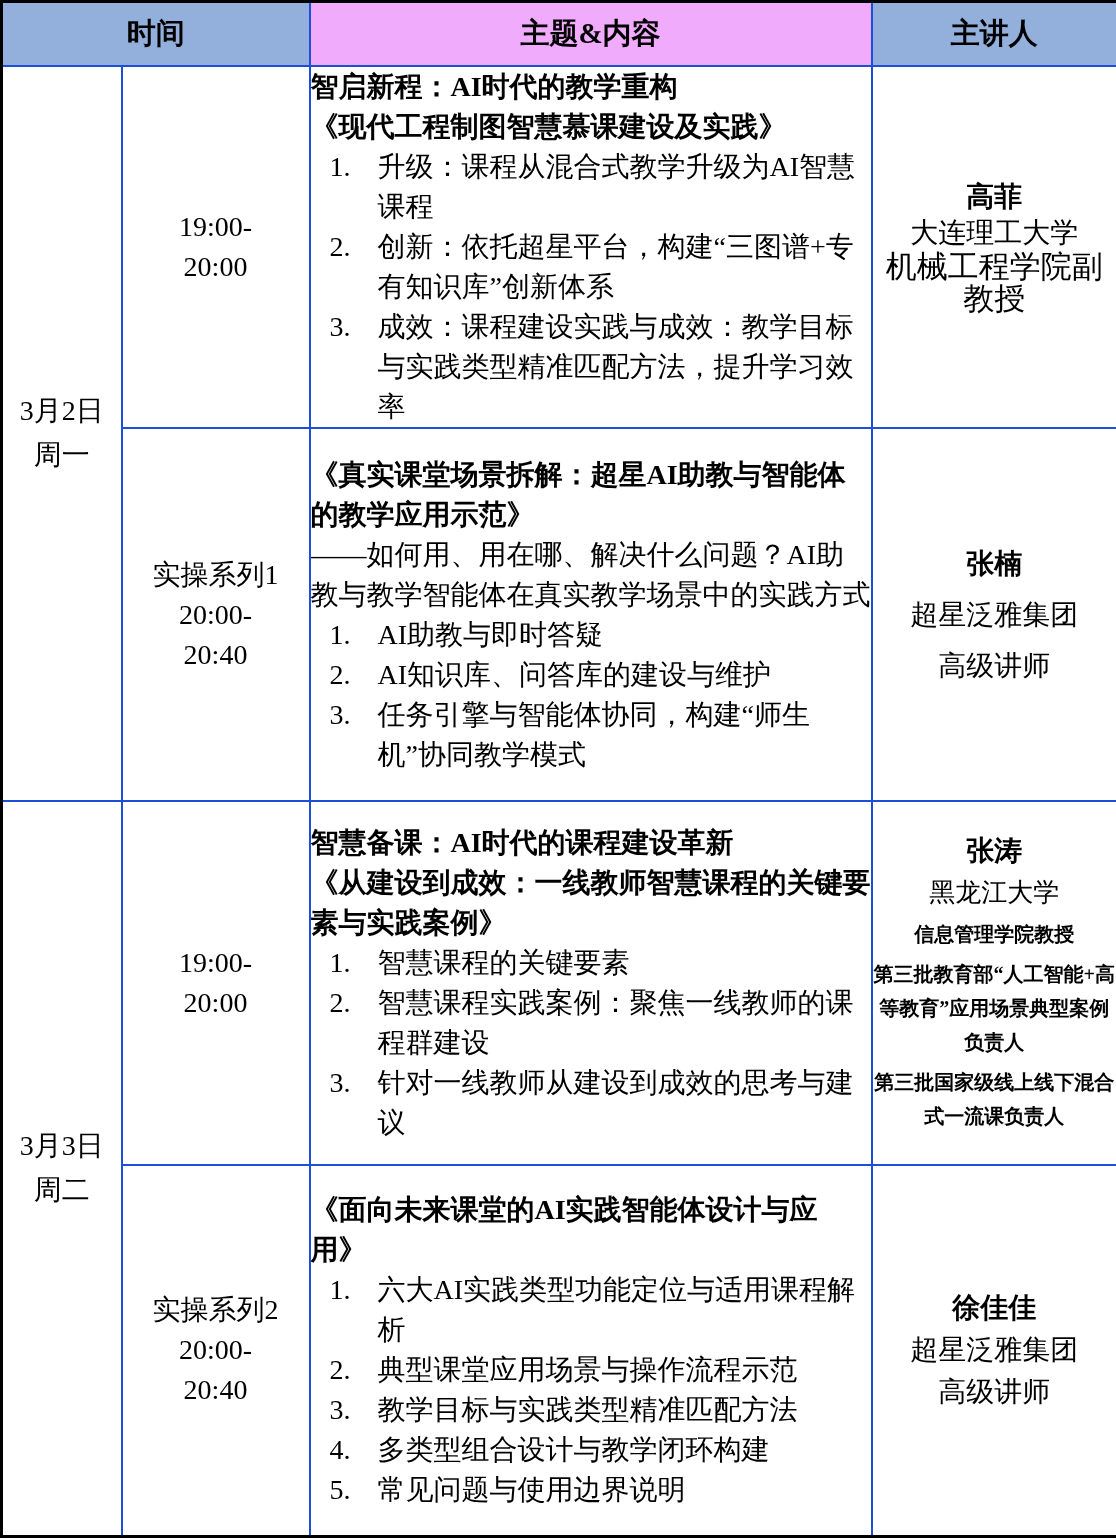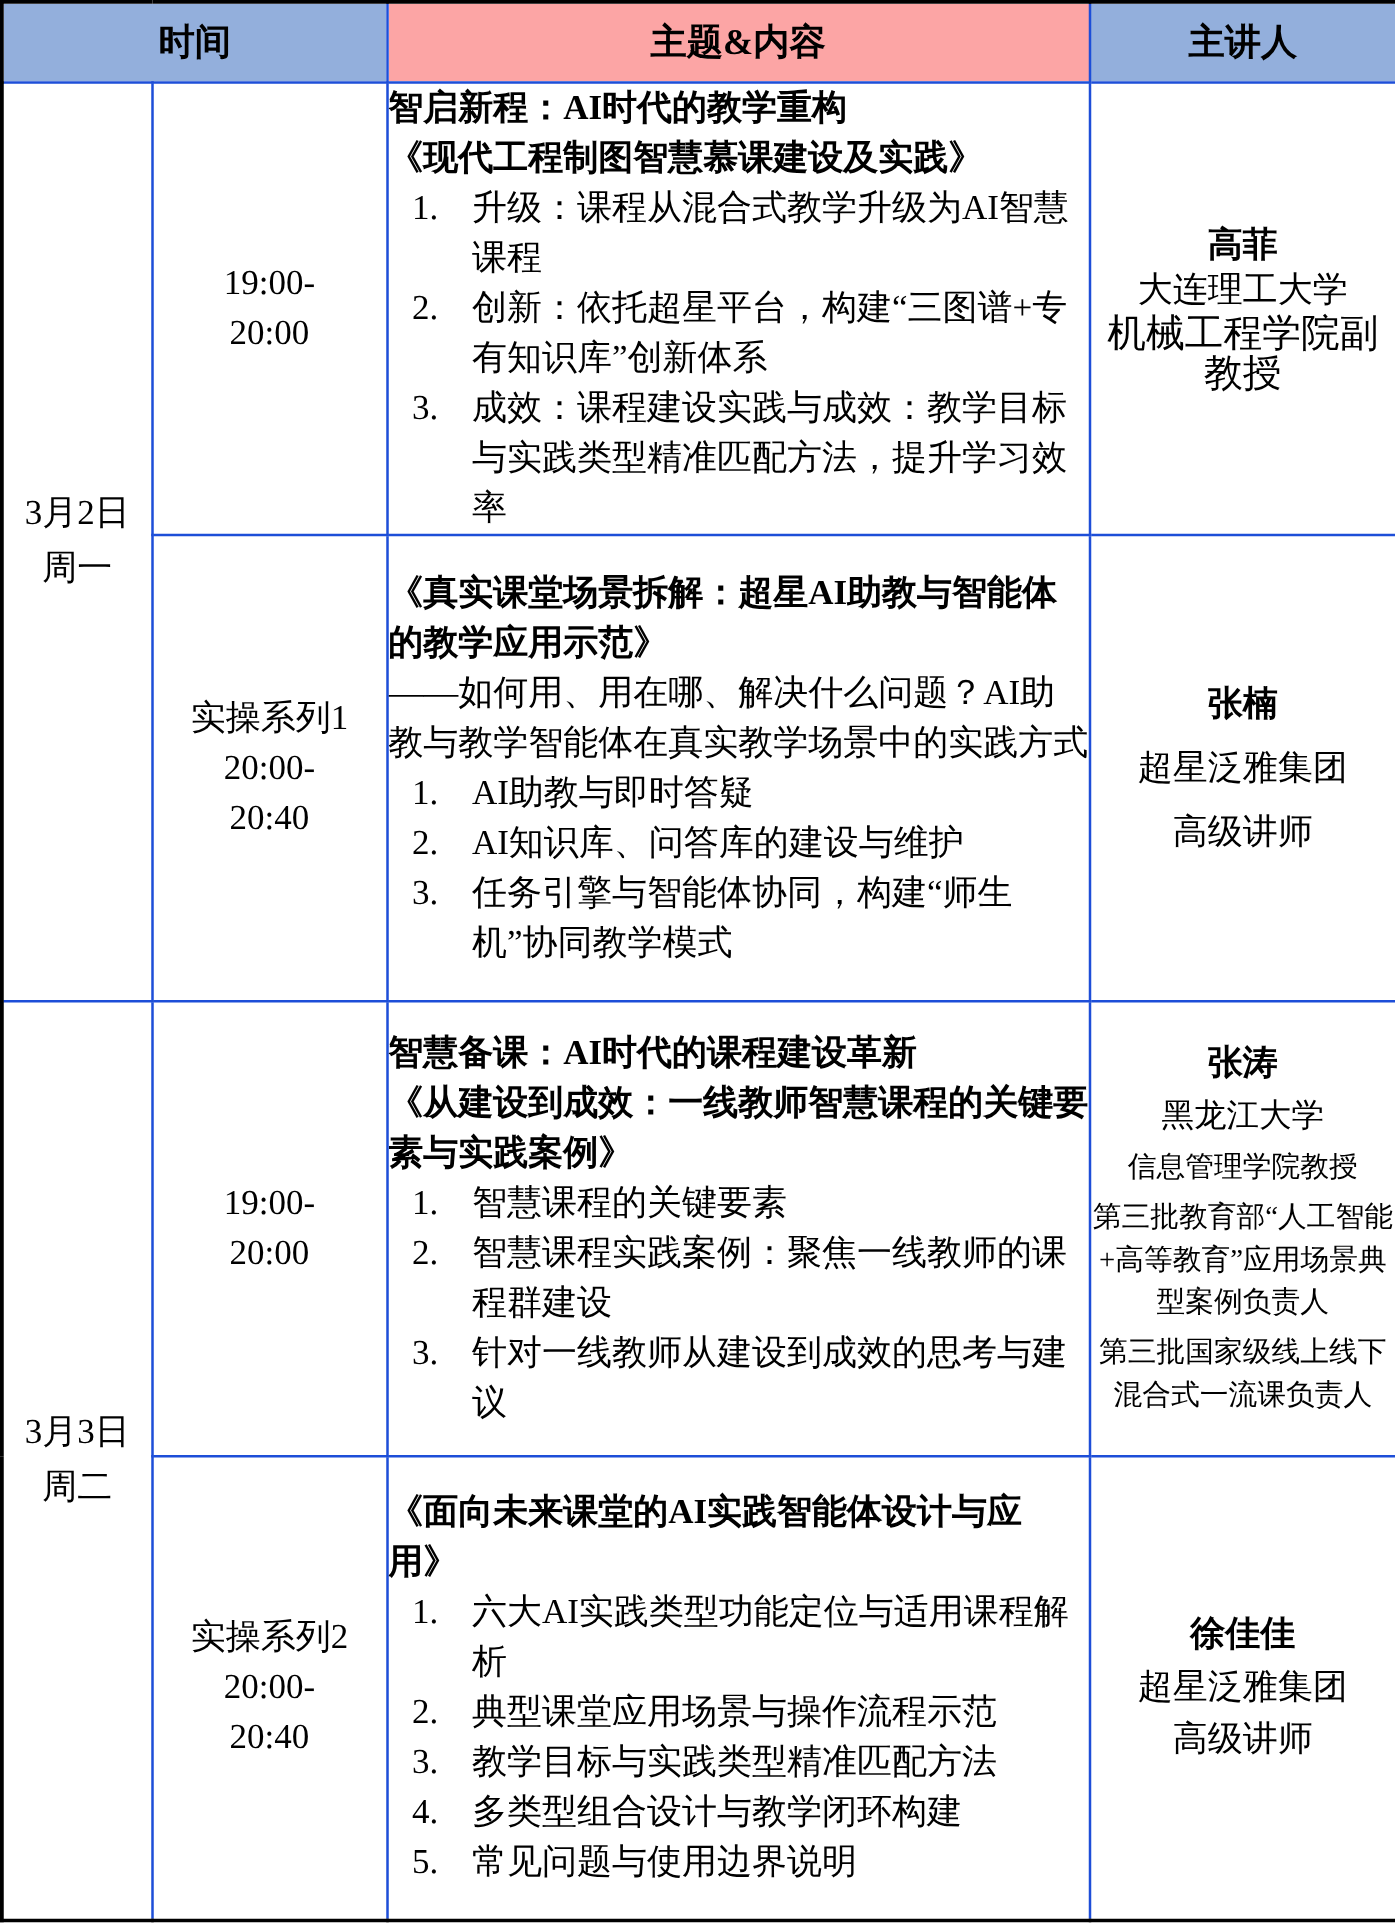--- a/index.html
+++ b/index.html
@@ -30,38 +30,38 @@
   .sp-stack{
     display:flex;flex-direction:column;justify-content:center;align-items:center;
     height:100%;width:100%;
   }
   .gap-lg{}
   .gap-md{gap:15px;}
   .gap-sm{gap:6px;border-radius:16px;}
   .sp-name{font-weight:bold;font-size:28px;line-height:36px;}
   .sp-line{font-size:28px;line-height:36px;}
   .sp-line-sm{font-size:31px;line-height:32px;}
-  .sp-dense{font-size:23px;line-height:34px;}
+  .sp-dense{font-size:20px;line-height:34px;font-weight:bold;}
   .sp-dense-org{font-size:26px;line-height:36px;}
 </style>
 </head>
 <body>
 
 <div class="page">
   <table class="schedule">
     <colgroup>
       <col style="width:120px">
         <col style="width:188px">
         <col style="width:562px">
         <col style="width:246px">
     </colgroup>
     <thead>
       <tr style="height:64px">
         <th colspan="2" style="background: rgb(147, 175, 220);">时间</th>
-        <th style="background: #fca5a5; font-family: Liberation Serif, serif;">主题&amp;内容</th>
+        <th style="background: #f0abfc; font-family: Liberation Serif, serif;">主题&amp;内容</th>
         <th style="background: rgb(147, 175, 220);">主讲人</th>
       </tr>
     </thead>
     <tbody>
 
       <tr style="height:360px">
         <td rowspan="2" class="date-cell">
           <div>3月2日</div>
           <div>周一</div>
         </td>

